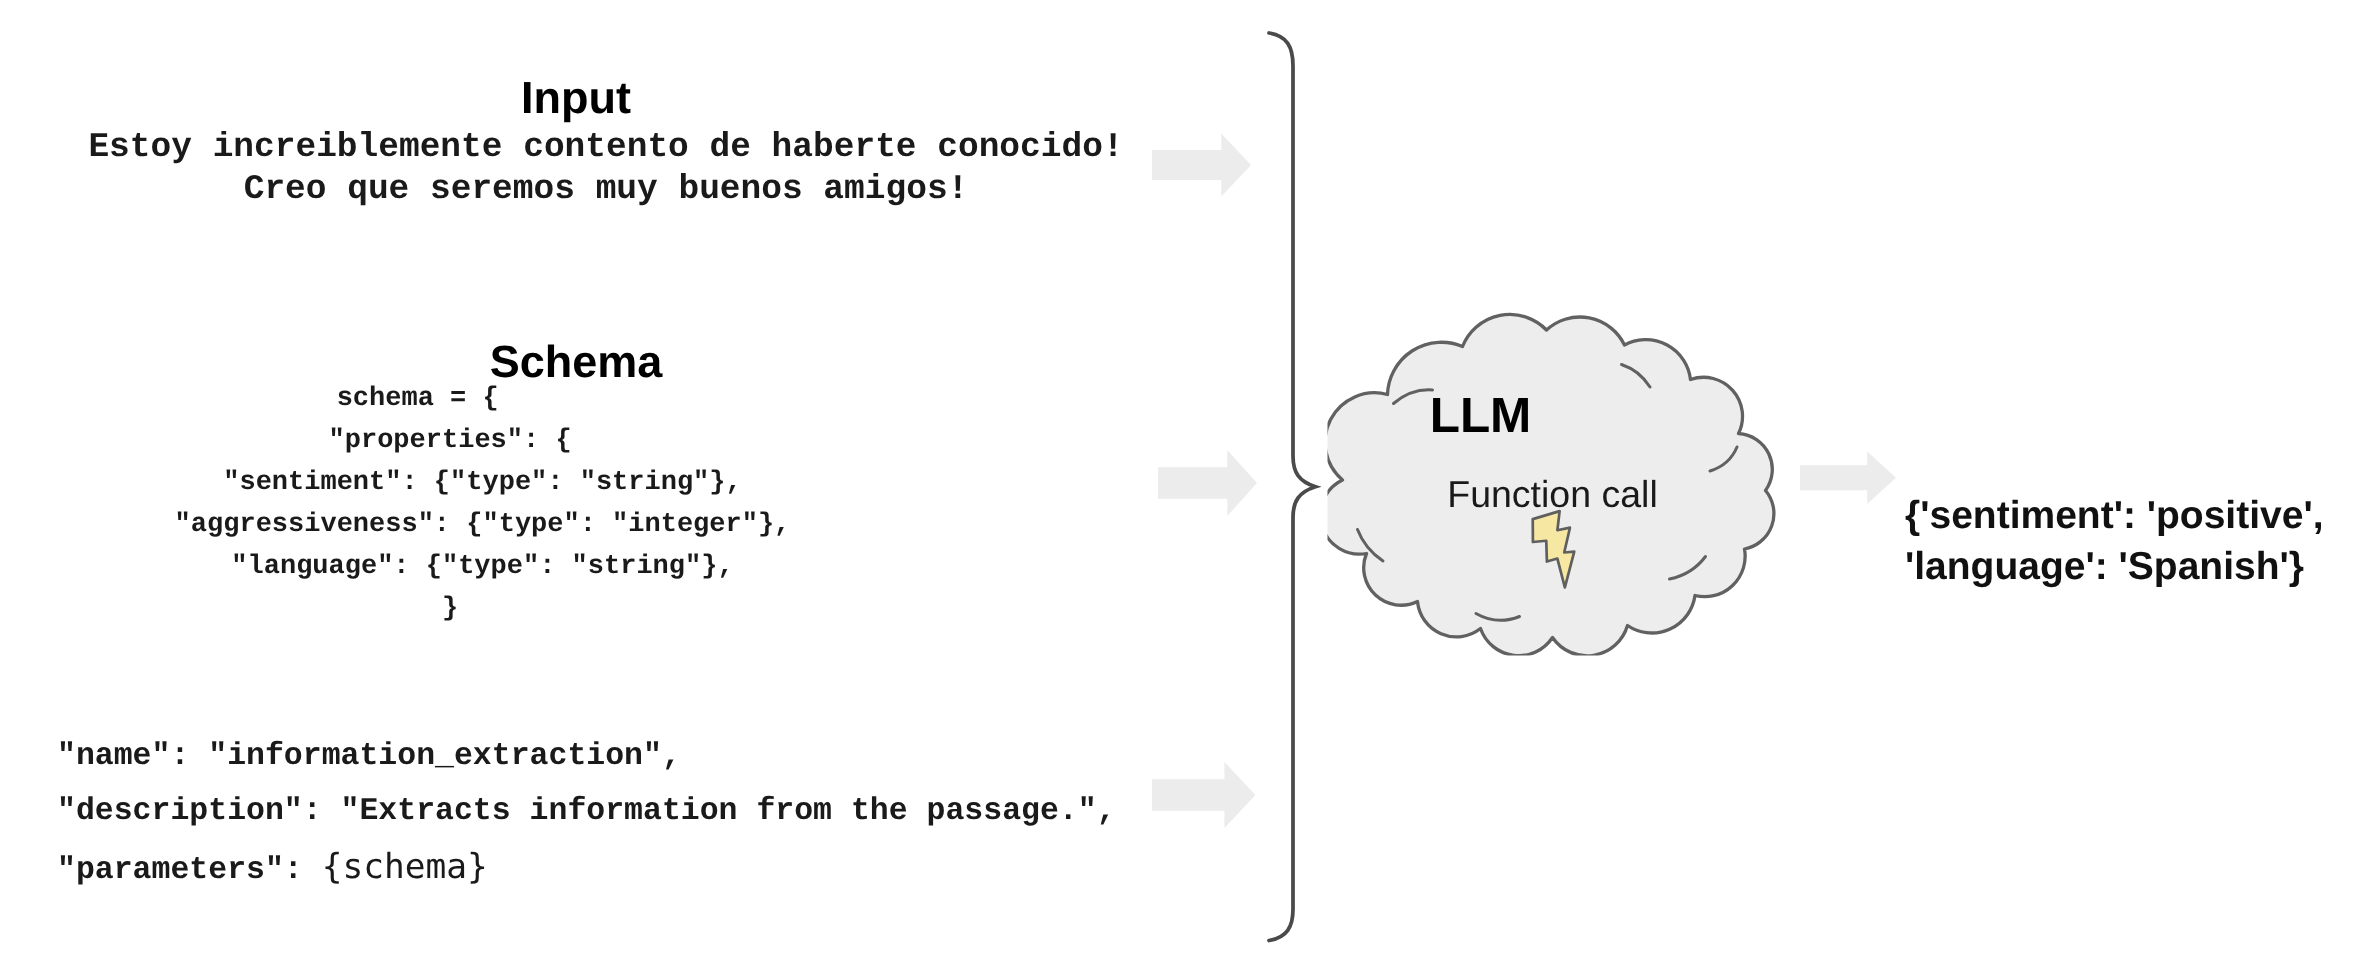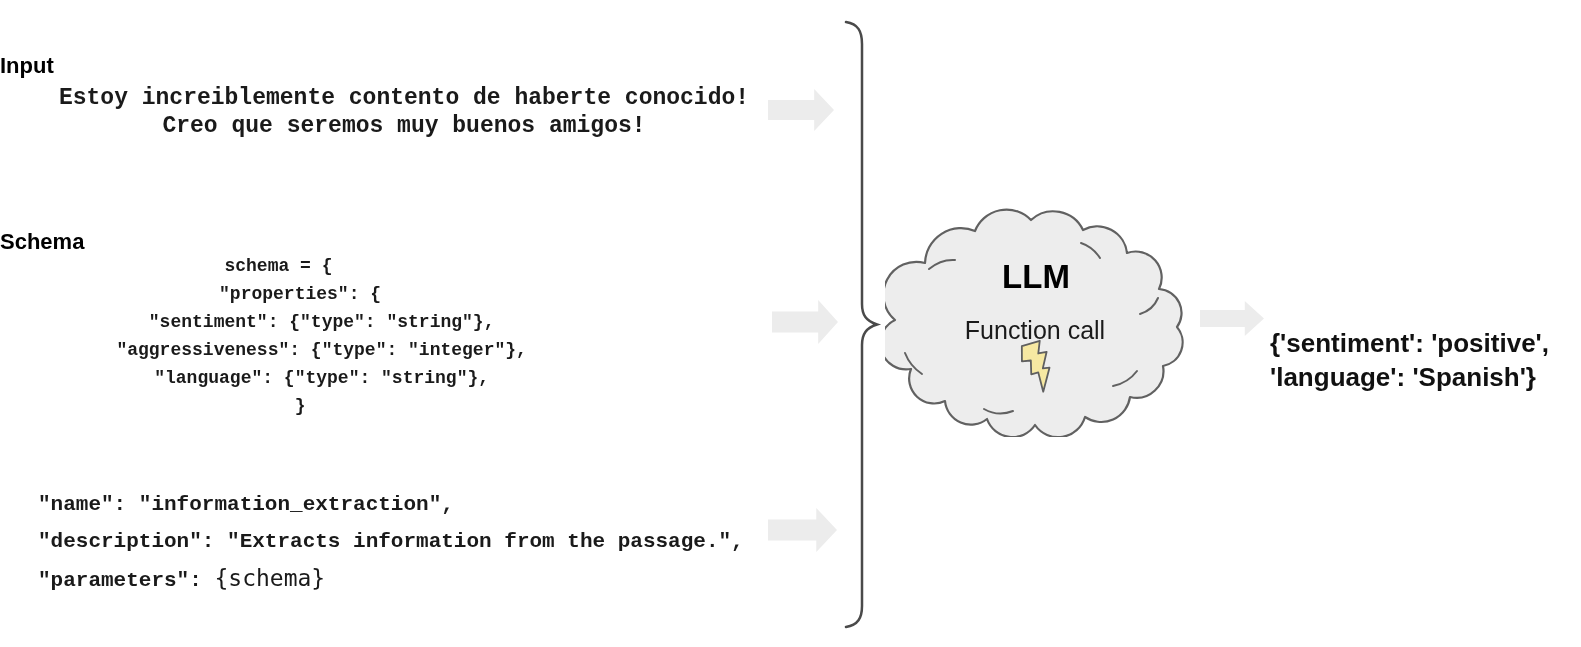--- a/index.html
+++ b/index.html
@@ -2,42 +2,42 @@
 <html><head>
 <meta charset="utf-8">
 <style>
   html,body { margin:0; padding:0; background:#fff; }
   .canvas {
     position:relative; width:1581px; height:647px;
     background:#ffffff; overflow:hidden;
     font-family:"Liberation Sans", sans-serif; color:#1a1a1a;
   }
   .sec-title {
-    position:absolute; left:0; width:768px; text-align:left;
-    font-weight:bold; font-size:22px; line-height:32px; color:#000;
+    position:absolute; left:0; width:768px; text-align:center;
+    font-weight:bold; font-size:30px; line-height:32px; color:#000;
   }
   .mono { font-family:"Liberation Mono", monospace; font-weight:bold; white-space:pre; }
   .input-lines {
     position:absolute; left:0; top:84px; width:768px; text-align:center;
     font-size:23px; line-height:28px;padding-left:20px;
   }
   .schema-code {
     position:absolute; left:30px; top:252px;
     font-size:18px; line-height:28px;text-align:center;
   }
   .fn-line { position:absolute; left:38px; font-size:21px; line-height:25px; }
   .schema-word {
     font-family:"DejaVu Sans Mono", monospace; font-weight:normal; font-size:23px;
   }
   .block-arrow {
     position:absolute; background:#ececec;
     clip-path:polygon(0 26%,70% 26%,70% 0,100% 50%,70% 100%,70% 74%,0 74%);
   }
   .cloud-label-llm {
-    position:absolute; left:886px; top:259px; width:300px; text-align:center;
+    position:absolute; left:837px; top:259px; width:300px; text-align:center;
     font-weight:bold; font-size:33px; line-height:36px; color:#000;
   }
   .cloud-label-sub {
     position:absolute; left:885px; top:317px; width:300px; text-align:center;
     font-size:25px; line-height:26px; color:#1a1a1a;
   }
   .output-text {
     position:absolute; left:1270px; top:286px;
     font-weight:bold; font-size:26px; line-height:34px; color:#111;margin-top:40px;
   }

